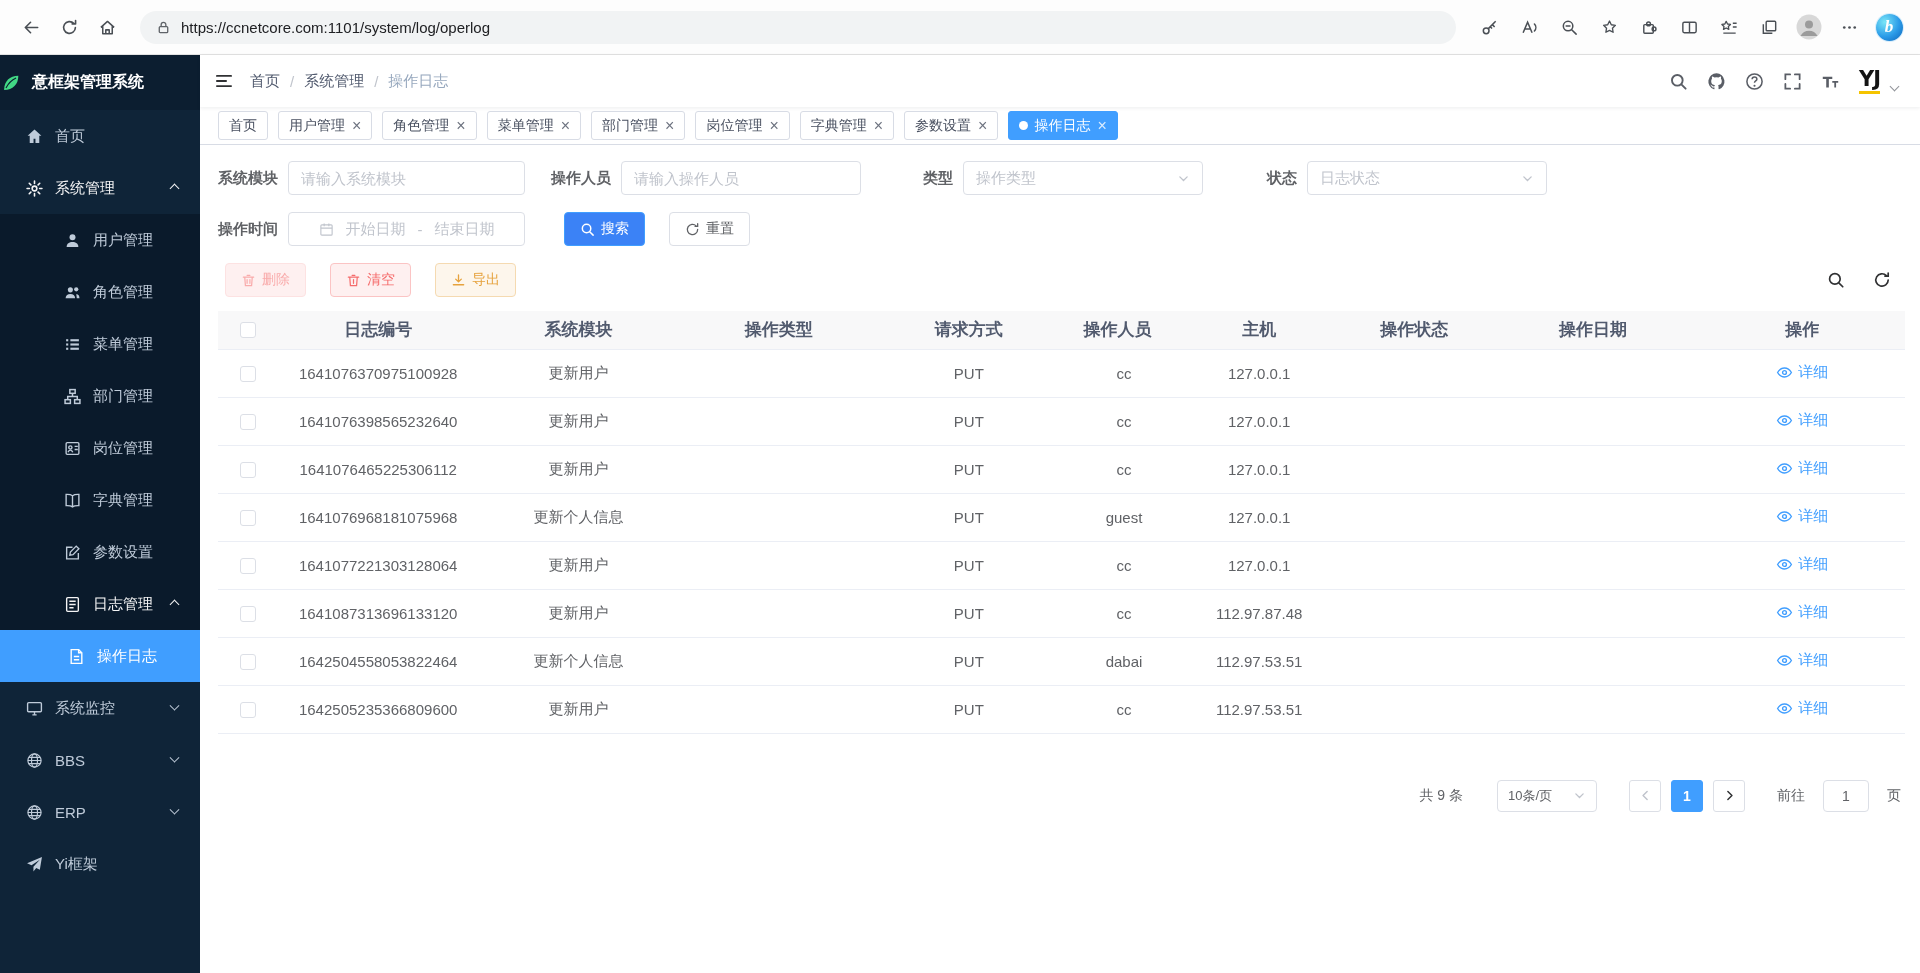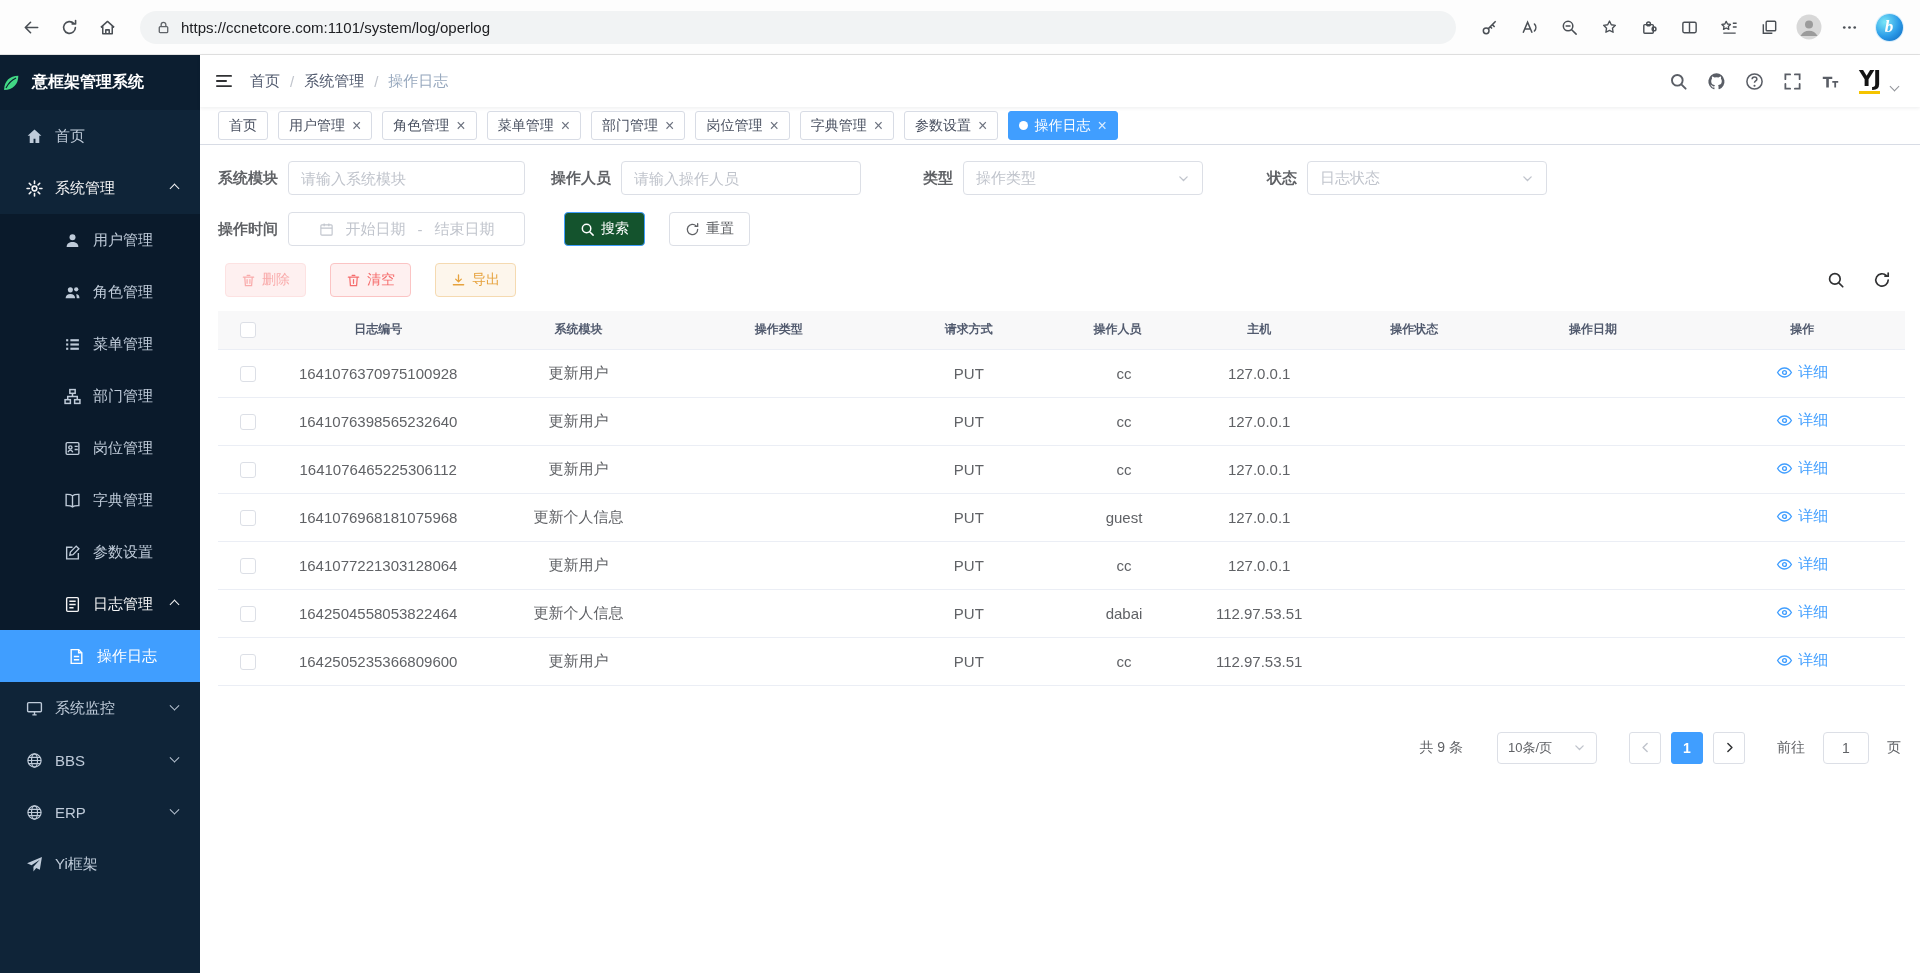--- a/index.html
+++ b/index.html
@@ -67,34 +67,34 @@
   .ml26{margin-left:26px;} .ml62{margin-left:62px;} .ml64{margin-left:64px;}
   .f-select{height:34px;border:1px solid #dcdfe6;border-radius:4px;display:flex;align-items:center;padding:0 12px;background:#fff;cursor:pointer;}
   .f-select .ph{flex:1;font-size:15px;color:#c0c4cc;}
   .s-caret{width:13px;height:13px;color:#c0c4cc;}
   .s-caret svg{width:13px;height:13px;}
   .date-range{height:34px;border:1px solid #dcdfe6;border-radius:4px;display:flex;align-items:center;justify-content:center;gap:12px;background:#fff;color:#c0c4cc;font-size:15px;padding:0 10px;cursor:pointer;}
   .date-range svg{width:15px;height:15px;flex-shrink:0;}
 
   .btn{height:34px;border-radius:4px;font-size:14px;display:inline-flex;align-items:center;gap:6px;padding:0 15px;cursor:pointer;border:1px solid #dcdfe6;background:#fff;color:#606266;white-space:nowrap;}
   .btn svg{width:15px;height:15px;}
-  .btn-primary{background:#14532d;border-color:#409eff;color:#fff;}
+  .btn-primary{background:#3b82f6;border-color:#409eff;color:#fff;}
   .btn-danger{background:#fef0f0;border-color:#fbc4c4;color:#f56c6c;}
   .btn-danger.disabled{color:#f9abab;border-color:#fde2e2;cursor:not-allowed;}
   .btn-warning{background:#fdf6ec;border-color:#f5dab1;color:#e6a23c;}
   .ml39{margin-left:39px;} .ml24{margin-left:24px;}
 
   .toolbar{display:flex;align-items:center;margin-bottom:14px;margin-left:7px;}
   .toolbar .btn{margin-right:24px;}
   .toolbar-right{margin-left:auto;display:flex;align-items:center;gap:28px;margin-right:14px;color:#303133;}
   .toolbar-right span{cursor:pointer;}
   .toolbar-right svg{width:18px;height:18px;}
 
   .log-table{width:100%;border-collapse:collapse;table-layout:fixed;}
-  .log-table th{background:#f8f8f9;color:#515a6e;font-weight:700;font-size:12px;height:38px;text-align:center;border-bottom:1px solid #ebeef5;white-space:nowrap;}
+  .log-table th{background:#f8f8f9;color:#515a6e;font-weight:700;font-size:17px;height:38px;text-align:center;border-bottom:1px solid #ebeef5;white-space:nowrap;}
   .log-table td{height:48px;text-align:center;font-size:15px;color:#606266;border-bottom:1px solid #ebeef5;white-space:nowrap;overflow:hidden;text-overflow:ellipsis;}
   .checkbox{display:inline-block;width:16px;height:16px;border:1px solid #dcdfe6;border-radius:3px;background:#fff;vertical-align:middle;cursor:pointer;}
   .detail-link{color:#409eff;display:inline-flex;align-items:center;gap:5px;font-size:15px;cursor:pointer;text-decoration:none;}
   .detail-link svg{width:17px;height:17px;}
   .caret-wrapper{display:inline-flex;flex-direction:column;margin-left:5px;vertical-align:middle;cursor:pointer;}
   .caret-wrapper i{display:block;width:0;height:0;border:4.5px solid transparent;}
   .sort-up{border-bottom-color:#c0c4cc;margin-bottom:2px;}
   .sort-down{border-top-color:#c0c4cc;}
 
   .pagination{display:flex;align-items:center;justify-content:flex-end;margin-top:46px;font-size:14px;color:#606266;gap:10px;padding-right:4px;}
@@ -675,20 +675,38 @@
                 <td><a class="detail-link">
                     <svg viewBox="0 0 16 16" fill="none" stroke="currentColor" stroke-width="1.3">
                       <path d="M1.5 8S4 3.8 8 3.8 14.5 8 14.5 8 12 12.2 8 12.2 1.5 8 1.5 8z"></path>
                       <circle cx="8" cy="8" r="1.8"></circle>
                     </svg>
                     <span>详细</span>
                   </a></td>
               </tr>
               <tr>
                 <td><span class="checkbox"></span></td>
+                <td>1641087313696133120</td>
+                <td>更新用户</td>
+                <td></td>
+                <td>PUT</td>
+                <td>cc</td>
+                <td>112.97.87.48</td>
+                <td></td>
+                <td></td>
+                <td><a class="detail-link">
+                    <svg viewBox="0 0 16 16" fill="none" stroke="currentColor" stroke-width="1.3">
+                      <path d="M1.5 8S4 3.8 8 3.8 14.5 8 14.5 8 12 12.2 8 12.2 1.5 8 1.5 8z"></path>
+                      <circle cx="8" cy="8" r="1.8"></circle>
+                    </svg>
+                    <span>详细</span>
+                  </a></td>
+              </tr>
+              <tr>
+                <td><span class="checkbox"></span></td>
                 <td>1642504558053822464</td>
                 <td>更新个人信息</td>
                 <td></td>
                 <td>PUT</td>
                 <td>dabai</td>
                 <td>112.97.53.51</td>
                 <td></td>
                 <td></td>
                 <td><a class="detail-link">
                     <svg viewBox="0 0 16 16" fill="none" stroke="currentColor" stroke-width="1.3">

